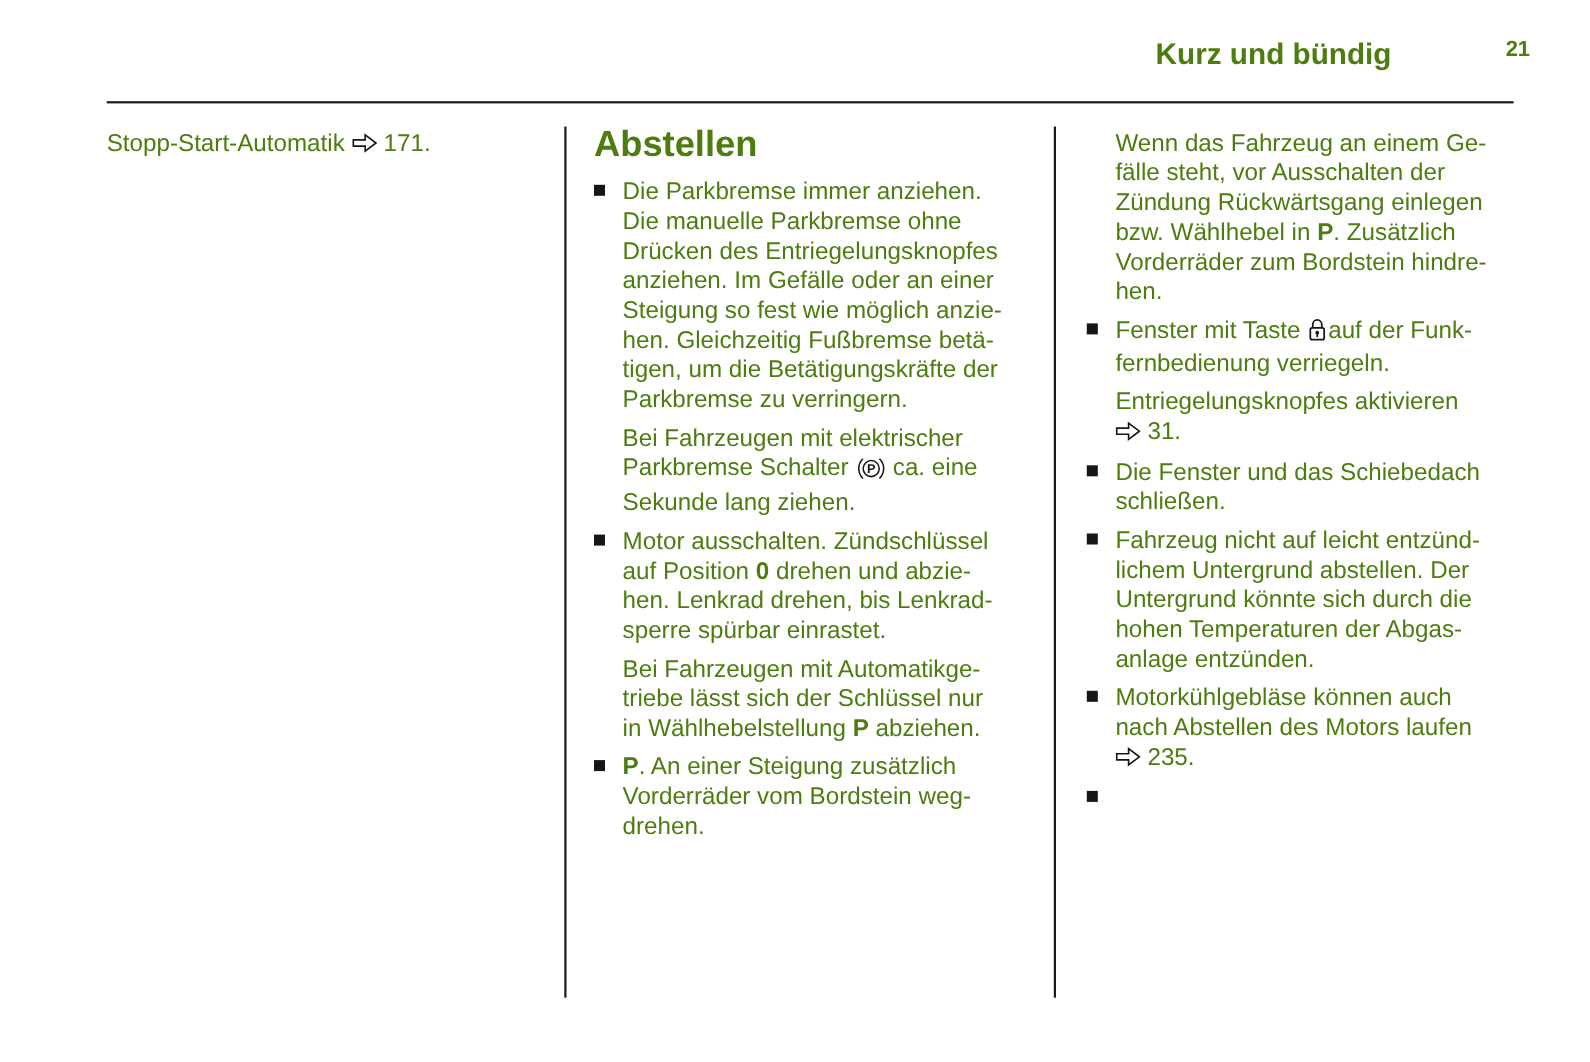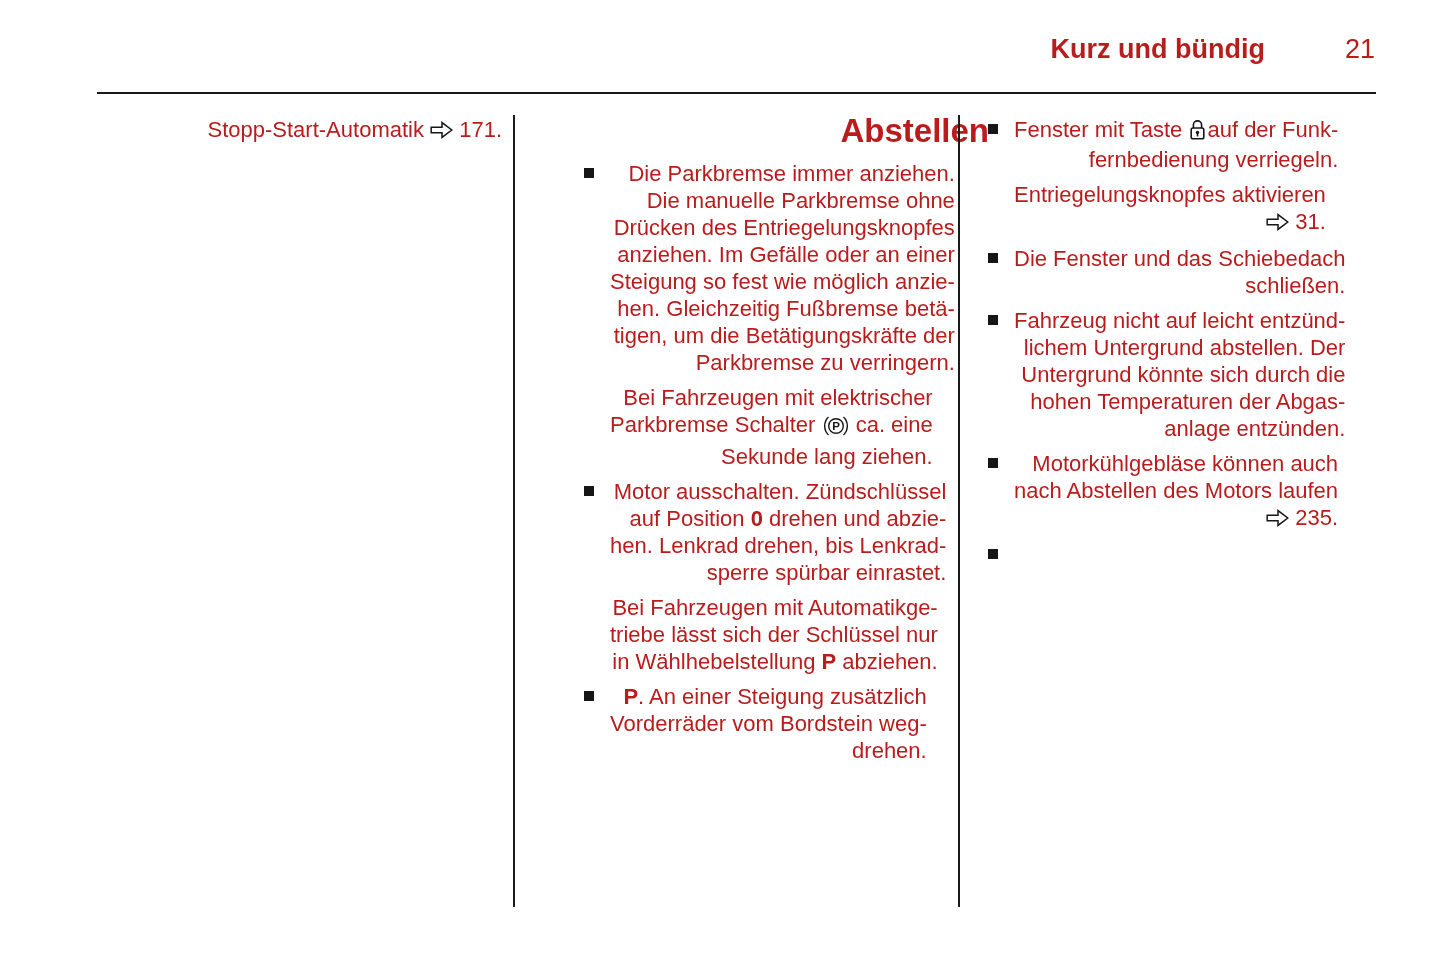--- a/index.html
+++ b/index.html
@@ -1,28 +1,28 @@
 <!DOCTYPE html>
 <html lang="de"><head>
 <meta charset="utf-8">
 <style>
   * { margin:0; padding:0; box-sizing:border-box; }
   html,body { background:#ffffff; }
   .page {
     position:relative; width:1445px; height:965px; background:#ffffff;
-    font-family:"Liberation Sans", sans-serif; color:#b91c1c; overflow:hidden;
+    font-family:"Liberation Sans", sans-serif; color:#4d7c0f; overflow:hidden;
   }
   .chapter-title { position:absolute; top:34px; right:180px; font-size:27px; font-weight:bold; white-space:nowrap; }
-  .page-number  { position:absolute; top:34px; right:70px;  font-size:27px; font-weight:normal; }
+  .page-number  { position:absolute; top:34px; right:54px;  font-size:20px; font-weight:bold; }
   .rule  { position:absolute; top:92px; left:97px; width:1279px; height:2px; background:#1a1a1a; }
   .vline { position:absolute; top:115px; width:2px; height:792px; background:#1a1a1a; }
   .v1 { left:513px; } .v2 { left:958px; }
-  .col { position:absolute; font-size:22px; line-height:27px;text-align:right; }
+  .col { position:absolute; font-size:22px; line-height:27px; }
   .col1 { left:97px;  top:116px; width:405px; }
-  .col2 { left:540px; top:112px; width:405px;margin-left:44px; }
+  .col2 { left:540px; top:112px; width:405px; }
   .col3 { left:988px; top:116px; width:402px; }
   .section-heading { font-size:33px; font-weight:bold; line-height:38px; margin:0 0 10px 0; }
   .item { display:flex; margin-bottom:8px; }
   .item .sq { flex:0 0 10px; width:10px; height:10px; background:#161616; margin-top:8px; margin-right:16px; }
   .item.plain { padding-left:26px; }
   .para { white-space:pre-line; }
   .b { font-weight:bold; }
   .icon { display:inline-block; }
   .icon-arrow  { vertical-align:-2px; }
   .icon-pbrake { vertical-align:-5px; }
@@ -90,20 +90,28 @@
       <p class="para"><span class="b">P</span><span>. An einer Steigung zusätzlich
 Vorderräder vom Bordstein weg-
 drehen.</span></p>
     </div>
   </div>
 
   <div class="vline v2"></div>
 
   <div class="col col3">
 
+    <div class="item plain">
+      <p class="para"><span>Wenn das Fahrzeug an einem Ge-
+fälle steht, vor Ausschalten der
+Zündung Rückwärtsgang einlegen
+bzw. Wählhebel in </span><span class="b">P</span><span>. Zusätzlich
+Vorderräder zum Bordstein hindre-
+hen.</span></p>
+    </div>
 
     <div class="item bullet">
       <span class="sq"></span>
       <p class="para"><span>Fenster mit Taste </span><span class="icon icon-lock"><svg width="15" height="21" viewBox="0 0 15 21">
               <path d="M3.4 9 V6 A4.1 4.1 0 0 1 11.6 6 V9" fill="none" stroke="#161616" stroke-width="1.6"></path>
               <rect x="1.2" y="9" width="12.6" height="10.8" rx="1.8" fill="none" stroke="#161616" stroke-width="1.6"></rect>
               <circle cx="7.5" cy="13.4" r="1.7" fill="#161616"></circle>
               <rect x="6.7" y="14.2" width="1.6" height="3.2" fill="#161616"></rect>
             </svg></span><span>auf der Funk-
 fernbedienung verriegeln.</span></p>

